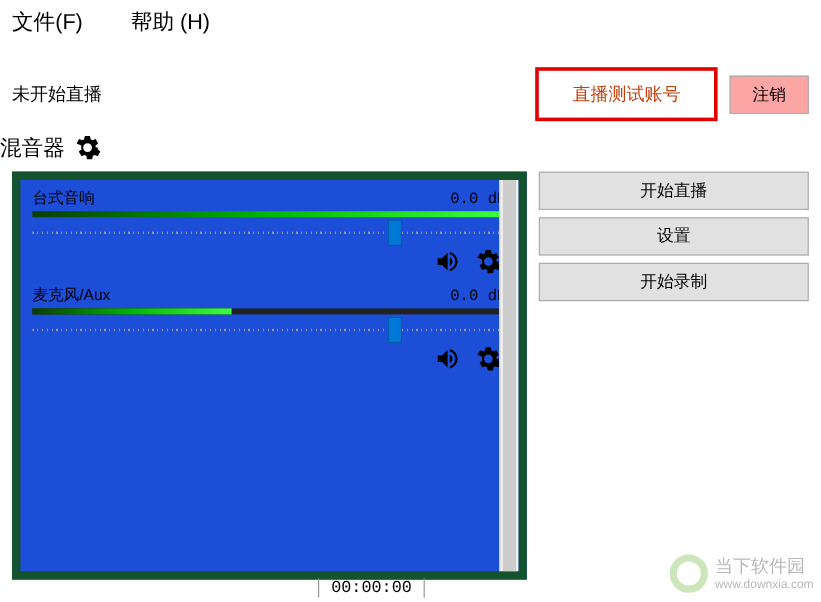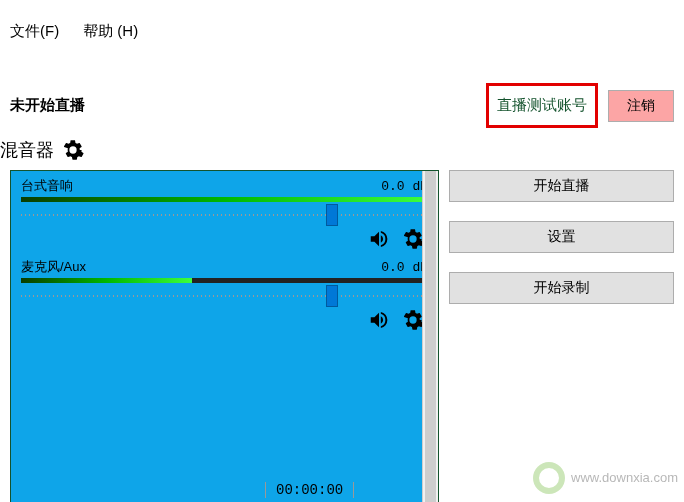--- a/index.html
+++ b/index.html
@@ -7,42 +7,41 @@
       font-family: "Microsoft YaHei", Arial, sans-serif;
       font-size: 13px;
       background: #fff;
       width: 684px;
       height: 502px;
       overflow: hidden;
       position: relative;
     }
     .menubar {
       display: flex;
-      padding: 22px 10px;
-      gap: 24px;
-      font-size: 15px;
+      padding: 6px 10px;
+      gap: 40px;
+      font-size: 18px;
     }
     .menubar span { cursor: default; }
     .top-row {
       display: flex;
       align-items: center;
       padding: 20px 10px 10px 10px;
       gap: 10px;
     }
     .status-text {
       flex: 1;
       font-size: 15px;
       color: #000;
-      font-weight: bold;
     }
     .account-box {
       border: 3px solid #e20000;
-      padding: 10px 8px;
+      padding: 10px 28px;
       font-size: 15px;
-      color: #14532d;
+      color: #c2410c;
       text-align: center;
     }
     .logout-btn {
       background: #fca5a5;
       border: 1px solid #adadad;
       padding: 6px 18px;
       font-size: 14px;
       cursor: default;
     }
     .mixer-header {
@@ -52,22 +51,22 @@
       gap: 8px;
       font-size: 18px;
     }
     .main-area {
       display: flex;
       padding: 0 10px;
       gap: 10px;
     }
     .mixer-panel {
       flex: 1;
-      border: 1px solid #14532d;
-      background: #0ea5e9;
+      border: 7px solid #14532d;
+      background: #1d4ed8;
       padding: 4px 10px 10px 10px;
       height: 340px;
       position: relative;
     }
     .source-row {
       margin-bottom: 6px;
     }
     .source-label-line {
       display: flex;
       justify-content: space-between;
@@ -115,21 +114,21 @@
       display: flex;
       justify-content: flex-end;
       gap: 10px;
       align-items: center;
       padding-right: 4px;
     }
     .side-buttons {
       width: 225px;
       display: flex;
       flex-direction: column;
-      gap: 19px;
+      gap: 6px;
     }
     .side-btn {
       background: #e1e1e1;
       border: 1px solid #adadad;
       padding: 6px 0;
       font-size: 14px;
       text-align: center;
       cursor: default;
     }
     .statusbar {
@@ -159,21 +158,21 @@
       gap: 6px;
       opacity: 0.6;
     }
     .watermark-o {
       width: 32px;
       height: 32px;
       border: 6px solid #abd68b;
       border-radius: 50%;
     }
     .watermark-text {
-      font-size: 13px;
+      font-size: 10px;
       color: #888;
       line-height: 1.2;
     }
     .watermark-cn {
       font-size: 15px;
       color: #888;
     }
     .gear-icon, .speaker-icon {
       display: inline-block;
     }
@@ -289,15 +288,16 @@
 
 <div class="statusbar">
   <span class="sep"></span>
   <span>00:00:00</span>
   <span class="sep"></span>
 </div>
 
 <div class="watermark">
   <div class="watermark-o"></div>
   <div>
+    <div class="watermark-cn">当下软件园</div>
     <div class="watermark-text">www.downxia.com</div>
   </div>
 </div>
 
 </body></html>

